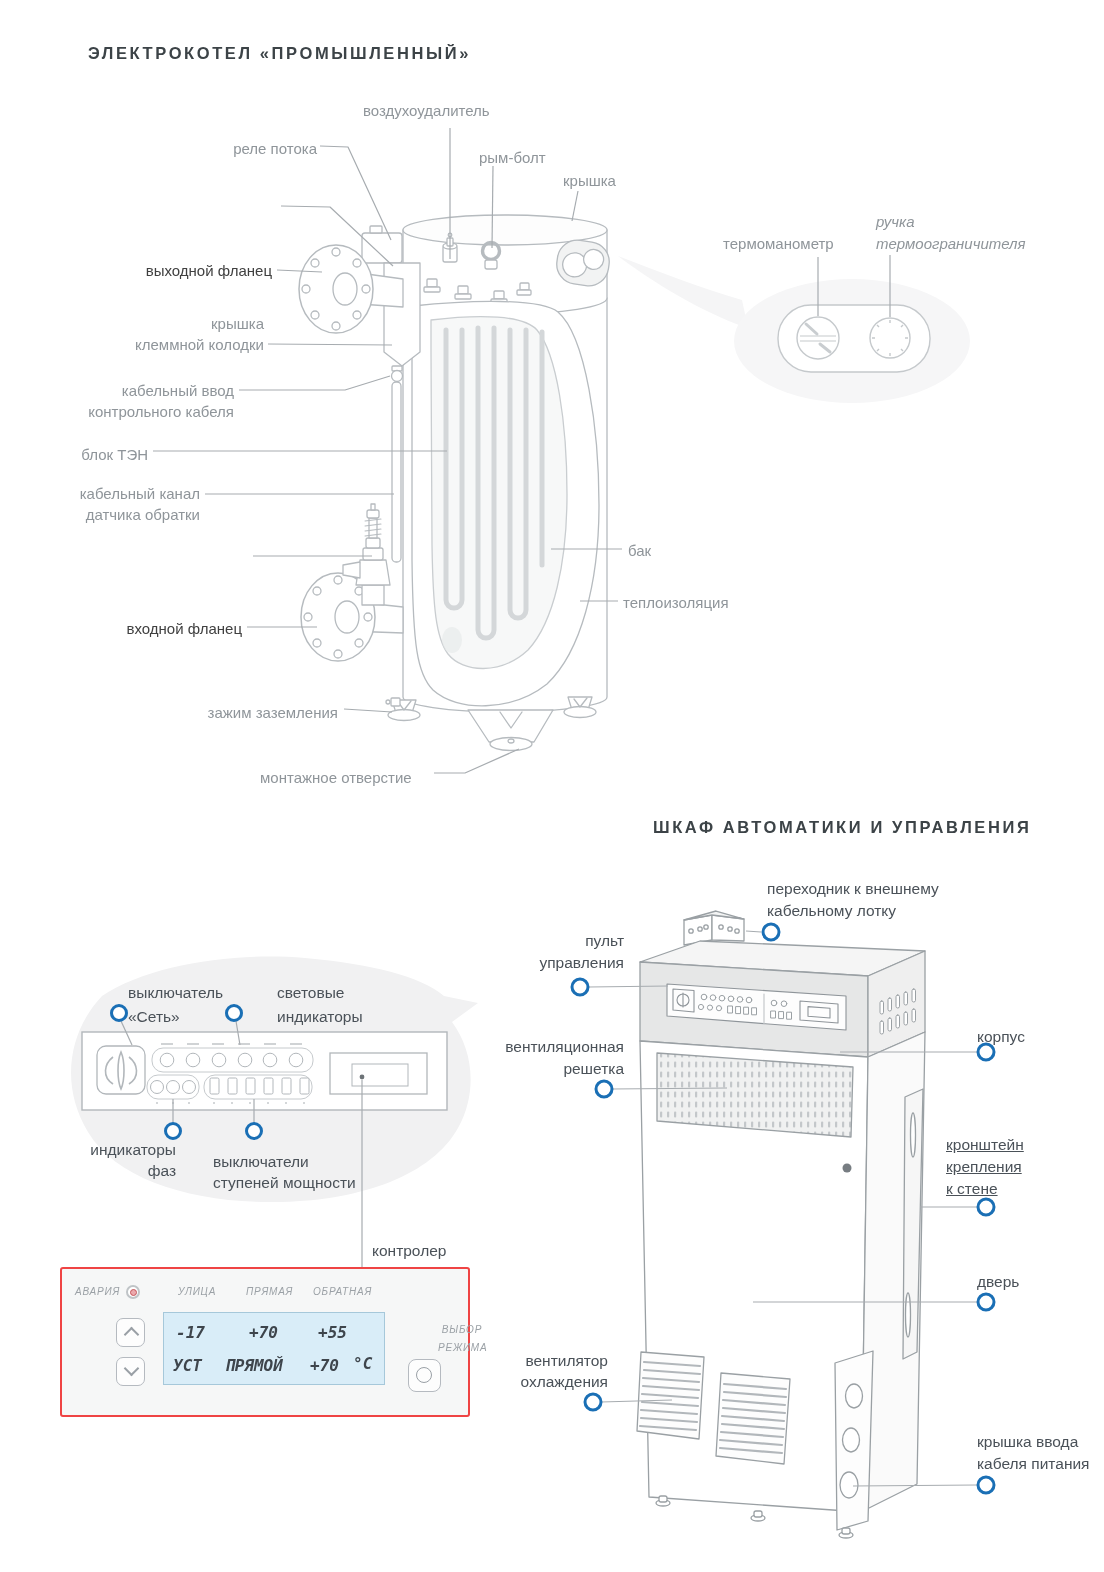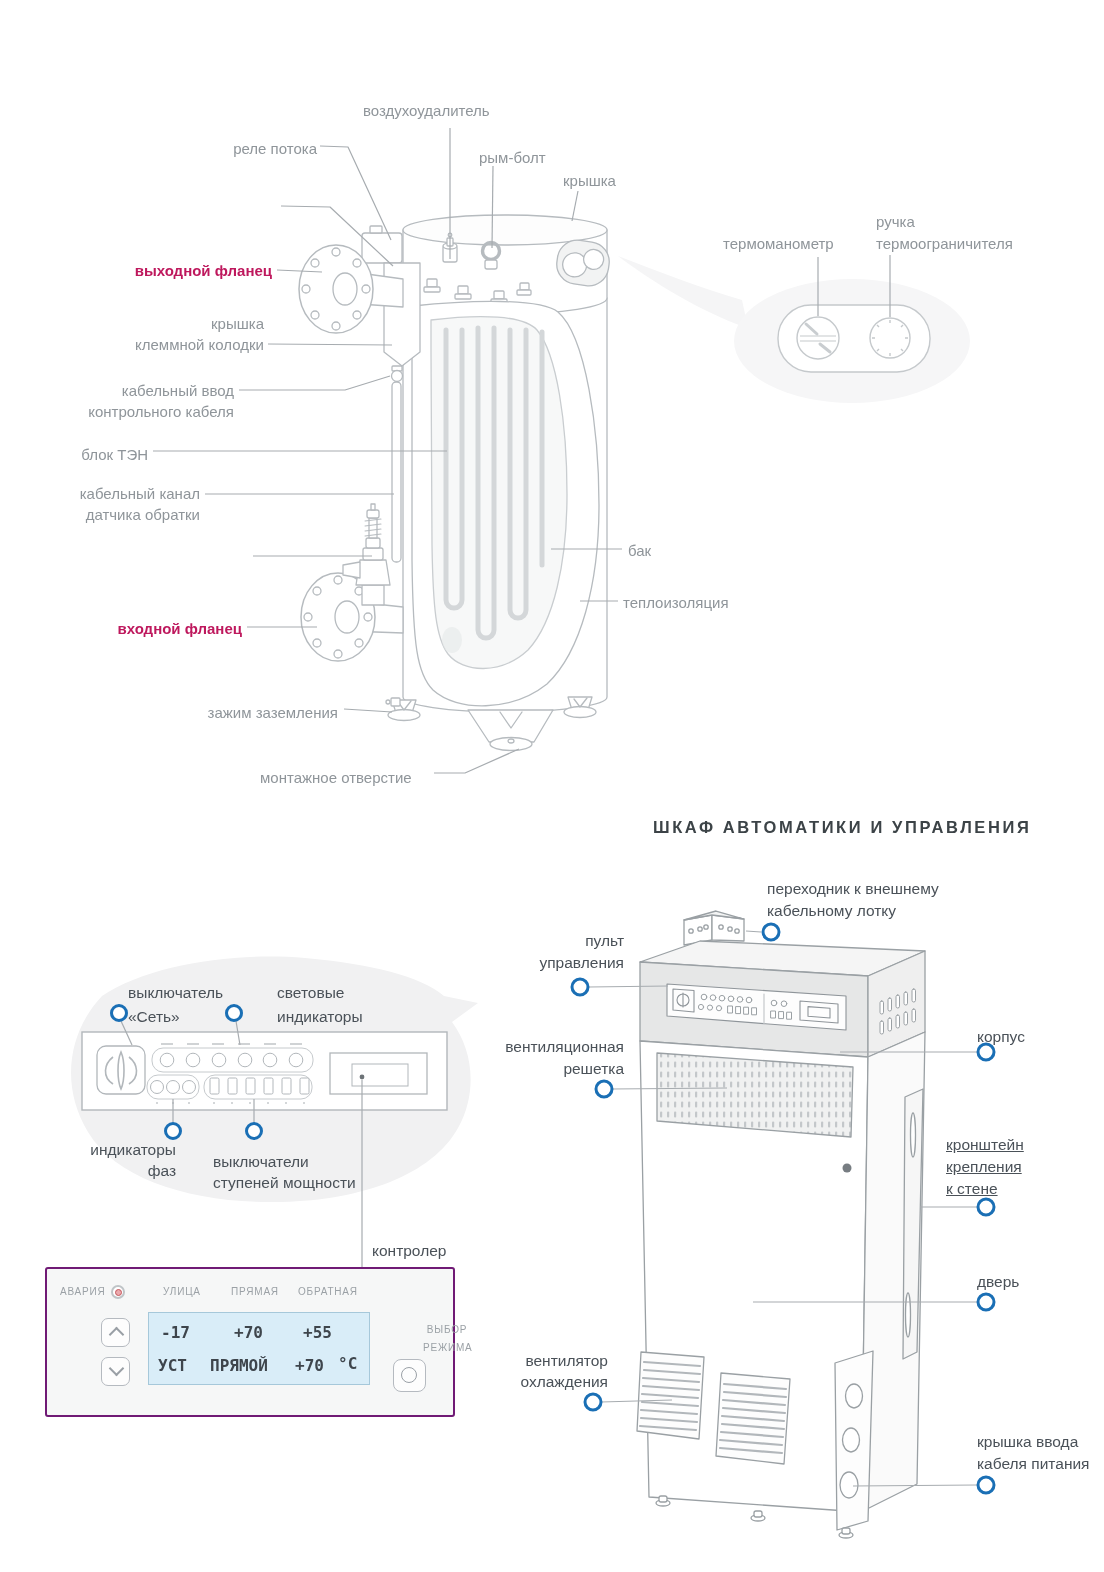--- a/index.html
+++ b/index.html
@@ -3,28 +3,28 @@
 <meta charset="utf-8">
 <style>
   html,body{margin:0;padding:0;background:#fff;}
   .canvas{position:relative;width:1104px;height:1572px;background:#ffffff;overflow:hidden;
           font-family:"Liberation Sans",sans-serif;}
   .art-svg{position:absolute;left:0;top:0;z-index:1;}
   .ttl{position:absolute;z-index:3;font-size:16.5px;font-weight:700;letter-spacing:2.6px;
        color:#3c4347;white-space:nowrap;}
   .lbl{position:absolute;z-index:3;font-size:15px;line-height:21px;color:#8f959a;
        white-space:pre-line;}
-  .lbl-b{position:absolute;z-index:3;font-size:15px;font-weight:700;color:#be185d;
+  .lbl-b{position:absolute;z-index:3;font-size:15px;font-weight:400;color:#404040;
        white-space:nowrap;}
   .lbl-d{position:absolute;z-index:3;font-size:15.5px;line-height:22px;color:#4a5158;
        white-space:pre-line;}
   .ra{text-align:right;}
   
-  .ctrl{position:absolute;z-index:2;left:45px;top:1267px;width:406px;height:146px;
-        background:#f6f7f7;border:2px solid #701a75;border-radius:3px;}
+  .ctrl{position:absolute;z-index:2;left:60px;top:1267px;width:406px;height:146px;
+        background:#f6f7f7;border:2px solid #ef4444;border-radius:3px;font-style:italic;}
   .ctrl .tiny{position:absolute;font-size:10px;letter-spacing:.8px;color:#9ba1a6;white-space:pre-line;}
   .led{position:absolute;left:64px;top:16px;width:10px;height:10px;border-radius:50%;
        background:#fff;border:2px solid #bfc4c7;}
   .led i{position:absolute;left:1.5px;top:1.5px;width:7px;height:7px;border-radius:50%;
        background:#eba9ad;border:1px solid #c4565b;box-sizing:border-box;display:block;}
   .pbtn{position:absolute;width:29px;height:29px;border:1.5px solid #b5bac0;border-radius:7px;
         background:#fdfdfd;box-sizing:border-box;}
   .chev{position:absolute;left:8.5px;width:9px;height:9px;border-left:2px solid #9aa0a6;
         border-top:2px solid #9aa0a6;}
   .chev.up{top:10px;transform:rotate(45deg);}
@@ -36,20 +36,21 @@
   .mbtn{position:absolute;left:346px;top:90px;width:33px;height:33px;border:1.5px solid #b5bac0;
        border-radius:8px;background:#fdfdfd;box-sizing:border-box;}
   .mbtn i{position:absolute;left:6.5px;top:6.5px;width:16px;height:16px;border:1.5px solid #9aa0a6;
        border-radius:50%;box-sizing:border-box;display:block;}
 </style>
 </head>
 <body>
 
 <div class="canvas">
 
+  <div class="ttl" style="left:88px;top:44px;">ЭЛЕКТРОКОТЕЛ «ПРОМЫШЛЕННЫЙ»</div>
   <div class="ttl" style="left:653px;top:818px;">ШКАФ АВТОМАТИКИ И УПРАВЛЕНИЯ</div>
 
   <svg class="art-svg" width="1104" height="1572" viewBox="0 0 1104 1572">
     <defs>
       <pattern id="perf" width="7" height="10" patternUnits="userSpaceOnUse">
         <rect width="7" height="10" fill="#f0f1f1"></rect>
         <rect x="2" y="1.5" width="2.2" height="6" rx="1" fill="#c3c7ca"></rect>
       </pattern>
     </defs>
 
@@ -427,21 +428,21 @@
 контрольного кабеля</div>
   <div class="lbl ra" style="left:48px;top:444px;width:100px;">блок ТЭН</div>
   <div class="lbl ra" style="left:40px;top:483px;width:160px;">кабельный канал
 датчика обратки</div>
   <div class="lbl-b" style="left:92px;top:620px;width:150px;text-align:right;">входной фланец</div>
   <div class="lbl ra" style="left:198px;top:702px;width:140px;">зажим заземления</div>
   <div class="lbl" style="left:260px;top:767px;">монтажное отверстие</div>
   <div class="lbl" style="left:628px;top:540px;">бак</div>
   <div class="lbl" style="left:623px;top:592px;">теплоизоляция</div>
   <div class="lbl" style="left:723px;top:233px;">термоманометр</div>
-  <div class="lbl" style="left:876px;top:211px;line-height:22px;">ручка
+  <div class="lbl" style="left:876px;top:211px;line-height:22px;font-style:italic;">ручка
 термоограничителя</div>
 
   <div class="lbl-d" style="left:767px;top:878px;">переходник к внешнему
 кабельному лотку</div>
   <div class="lbl-d ra" style="left:484px;top:930px;width:140px;">пульт
 управления</div>
   <div class="lbl-d ra" style="left:464px;top:1036px;width:160px;">вентиляционная
 решетка</div>
   <div class="lbl-d" style="left:977px;top:1026px;">корпус</div>
   <div class="lbl-d" style="left:946px;top:1134px;line-height:22px;text-decoration:underline;">кронштейн

